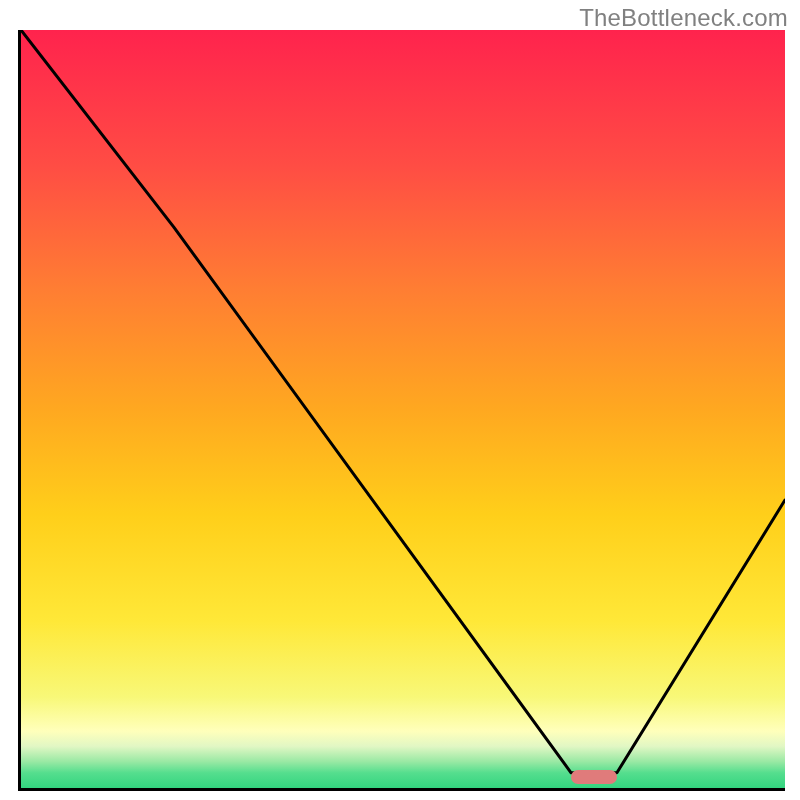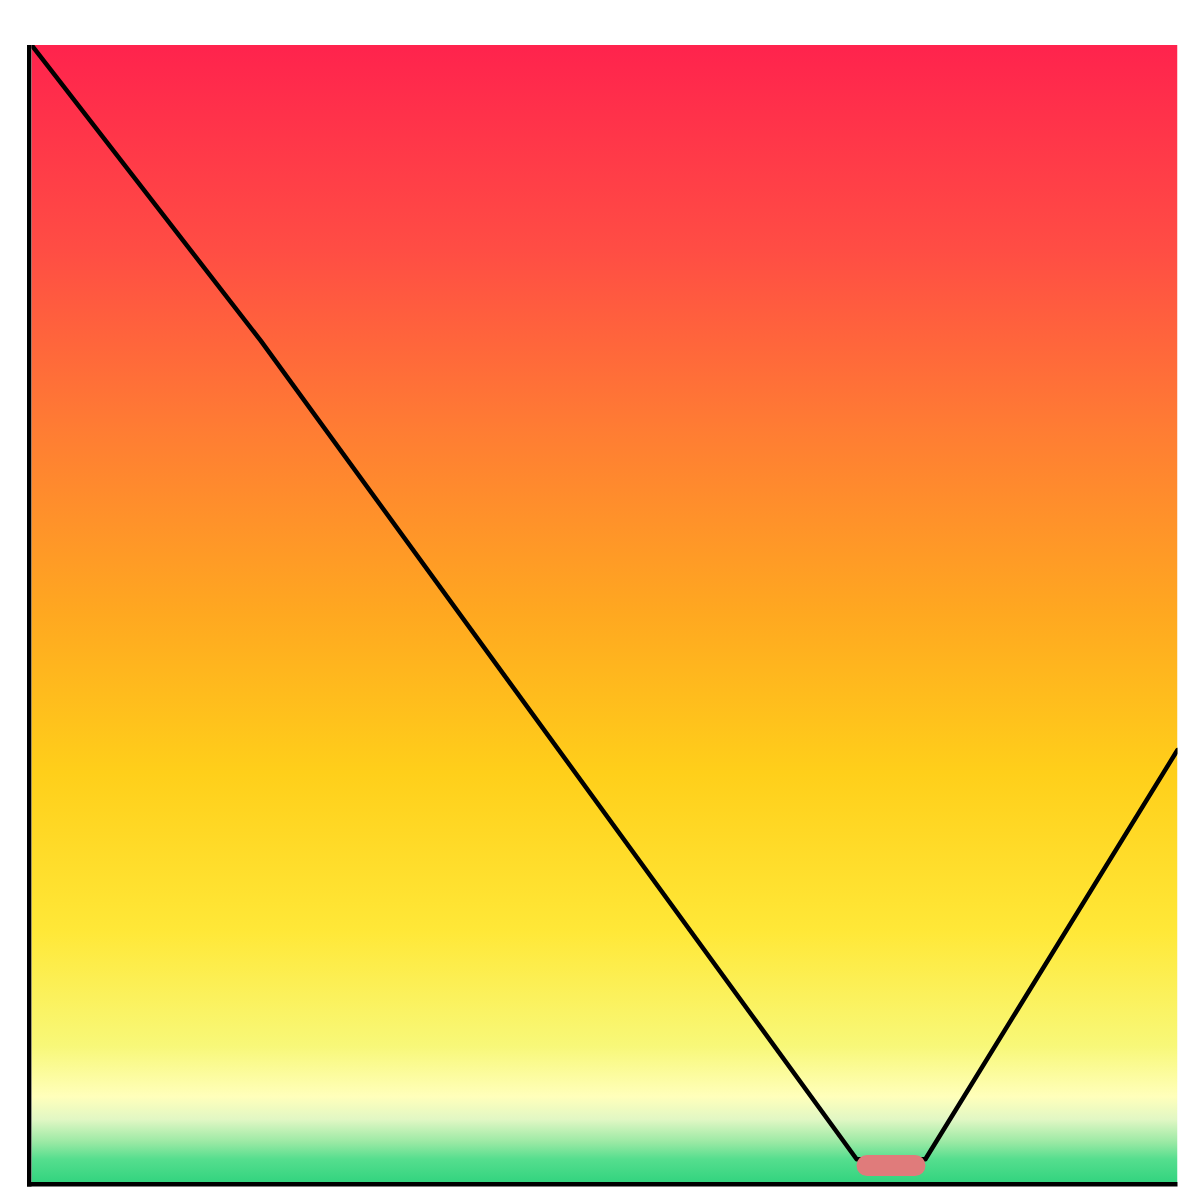--- a/index.html
+++ b/index.html
@@ -58,20 +58,21 @@
     background: #e07b7b;
     border-radius: 10px;
     z-index: 5;
   }
 </style>
 </head>
 <body>
 
 <div class="stage">
 
+  <div class="watermark">TheBottleneck.com</div>
 
   <div class="plot">
 
     <svg class="bg" viewBox="0 0 764 758" preserveAspectRatio="none">
       <defs>
         <linearGradient id="grad" x1="0" y1="0" x2="0" y2="1">
           <stop offset="0%" stop-color="#ff234d"></stop>
           <stop offset="18%" stop-color="#ff4d44"></stop>
           <stop offset="34%" stop-color="#ff7d33"></stop>
           <stop offset="50%" stop-color="#ffa820"></stop>

